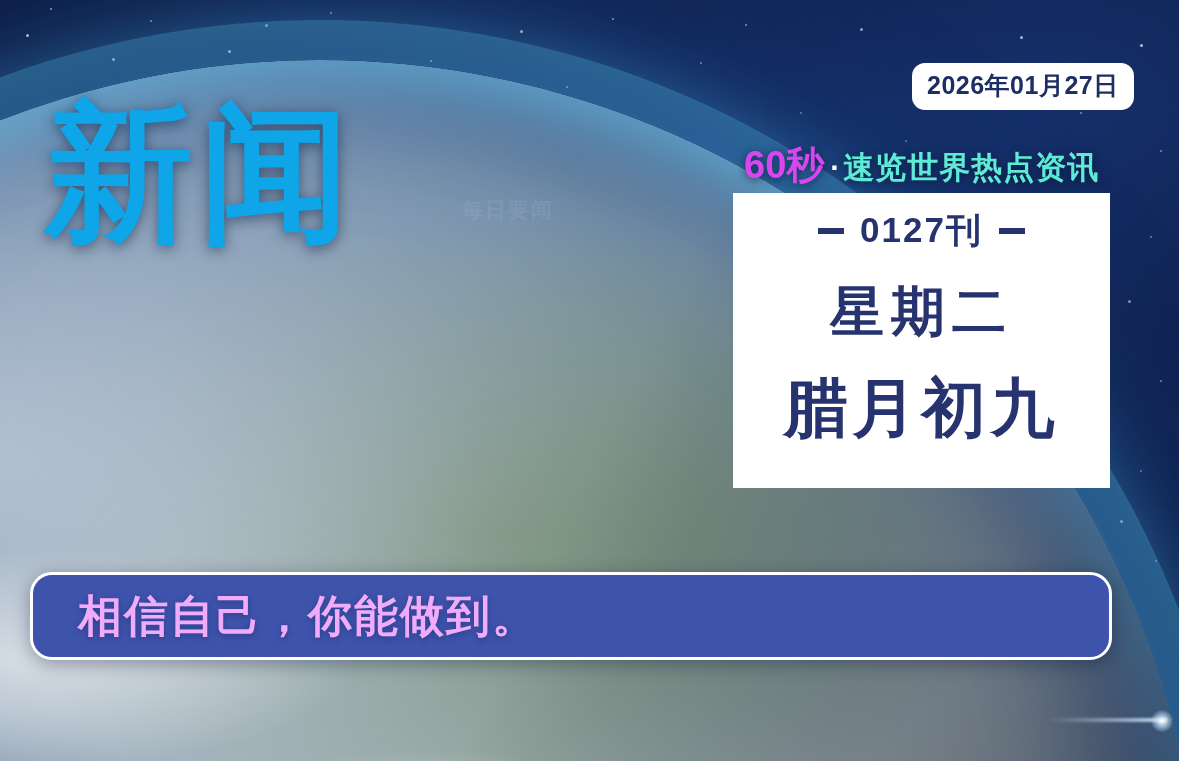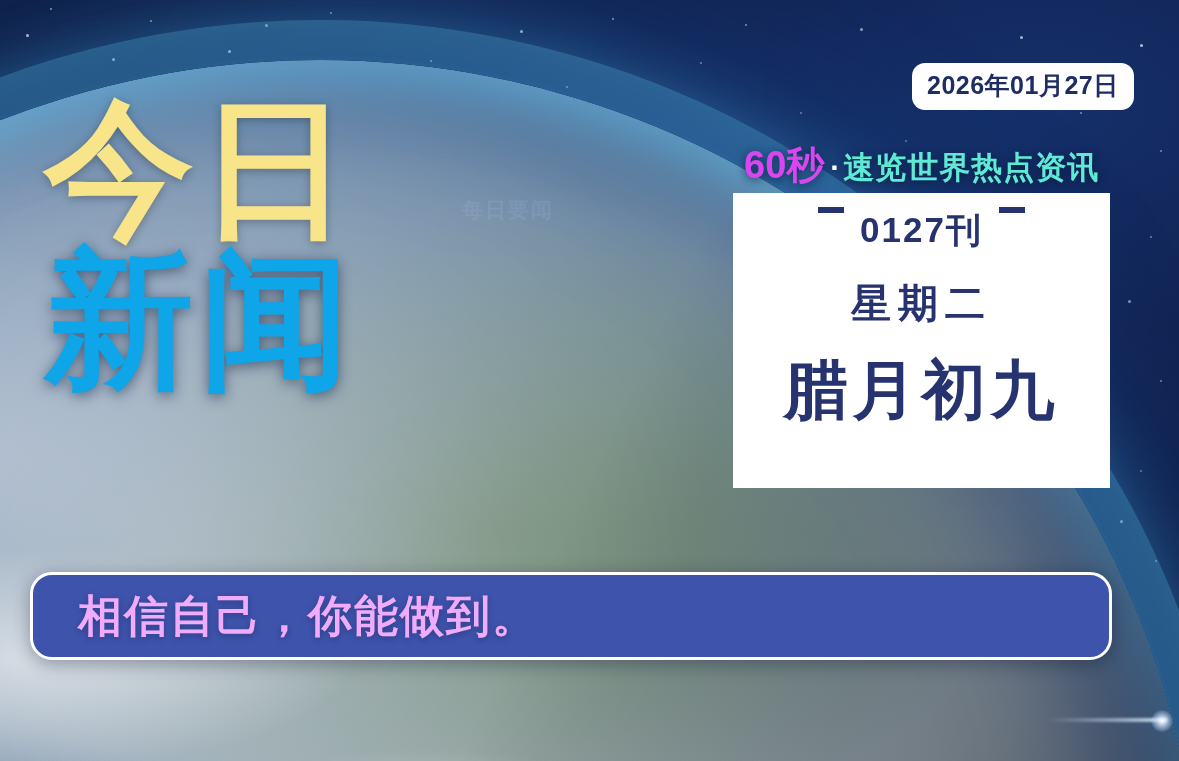--- a/index.html
+++ b/index.html
@@ -108,25 +108,25 @@
   .tag-rest{ color:#5eead4; font-size:31px; font-weight:700; letter-spacing:1px; }
 
   .card{
     position:absolute; left:733px; top:193px; width:377px; height:295px;
     background:#ffffff; color:#26336f;
     display:flex; flex-direction:column; align-items:center;
     padding-top:14px;
   }
   .card-issue{
     font-size:35px; font-weight:700; letter-spacing:2px; color:#26336f;
-    display:flex; align-items:flex-start; gap:16px; white-space:nowrap;
+    display:flex; align-items:center; gap:16px; white-space:nowrap;
   }
   .dash{ display:inline-block; width:26px; height:6px; background:#26336f; }
   .card-week{
-    margin-top:22px; font-size:40px; font-weight:700; letter-spacing:7px;
+    margin-top:22px; font-size:54px; font-weight:700; letter-spacing:7px;
     color:#26336f; white-space:nowrap;
   }
   .card-lunar{
     margin-top:16px; font-size:64px; font-weight:700; letter-spacing:5px;
     color:#26336f; white-space:nowrap;
   }
 
   
   .quote{
     position:absolute; left:30px; top:572px; width:1082px; height:88px;
@@ -210,21 +210,20 @@
     <div class="terminator"></div>
   </div>
   <div class="atmo"></div>
 
   <div class="flare"></div>
   <div class="flare-core"></div>
 
   <div class="watermark">每日要闻</div>
 
   <div class="headline">
-    <div class="hl-line hl-today">今日</div>
     <div class="hl-line hl-news">新闻</div>
   </div>
 
   <div class="date-badge">2026年01月27日</div>
 
   <div class="tagline">
     <span class="tag-60">60秒</span><span class="tag-dot">·</span><span class="tag-rest">速览世界热点资讯</span>
   </div>
 
   <div class="card">

